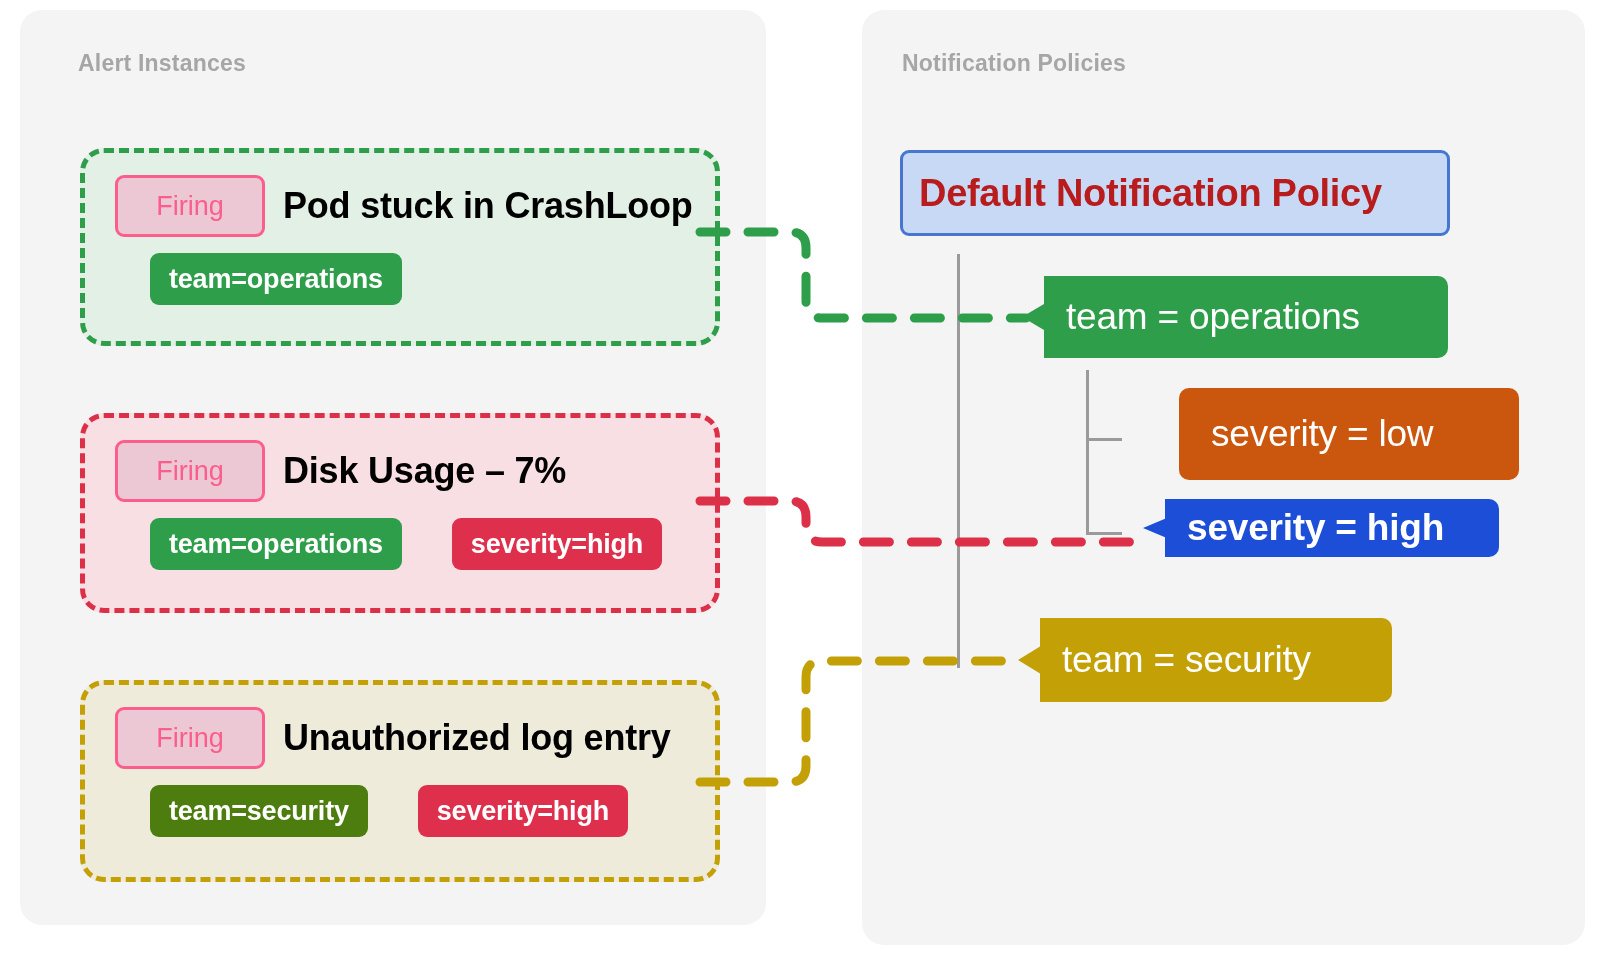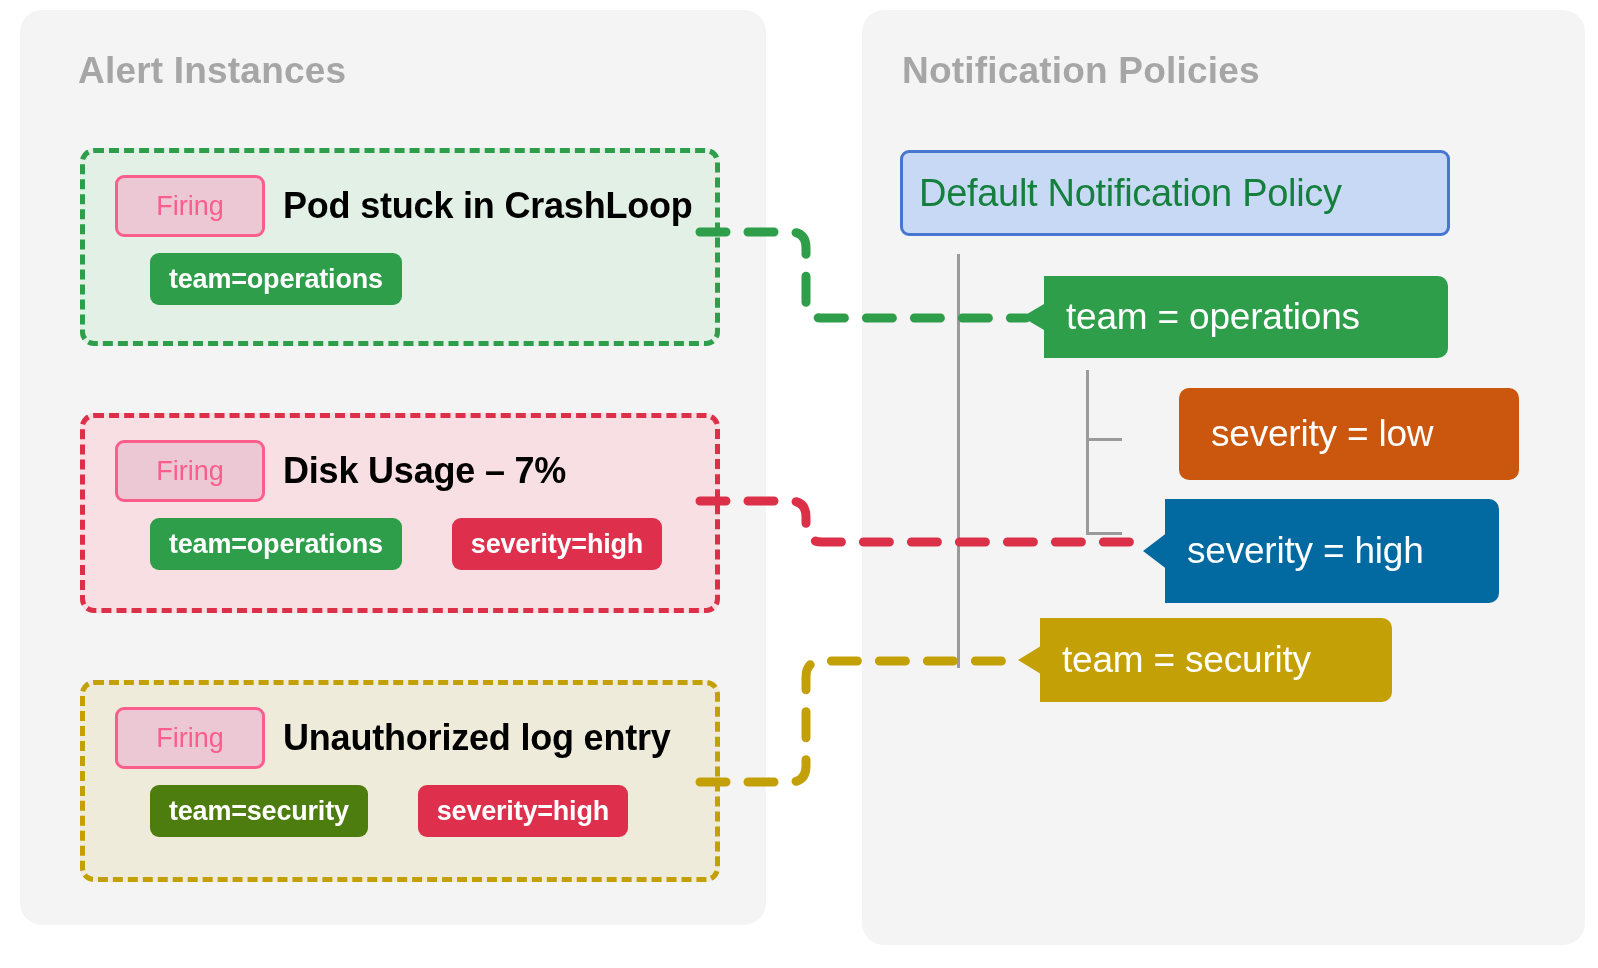--- a/index.html
+++ b/index.html
@@ -26,36 +26,36 @@
     position: absolute;
     background: #f4f4f4;
     border-radius: 22px;
   }
   #panel-alerts  { left: 20px;  top: 10px; width: 746px;  height: 915px; }
   #panel-policy  { left: 862px; top: 10px; width: 723px;  height: 935px; }
 
   .panel-title {
     position: absolute;
     top: 40px;
-    font-size: 37px;
+    font-size: 23px;
     font-weight: 700;
     color: #a6a6a6;
     letter-spacing: 0.2px;
     white-space: nowrap;
   }
   #panel-alerts .panel-title { left: 58px; }
   #panel-policy .panel-title { left: 40px; }
 
   
   .alert-card {
     position: absolute;
     box-sizing: border-box;
     border-style: dashed;
     border-width: 5px;
-    border-radius: 14px;
+    border-radius: 24px;
     padding: 22px 24px 28px 30px;
   }
   #alert-card-0 { left: 60px;  top: 138px; width: 640px; height: 198px;
                   border-color: #2e9e4a; background: #e2f0e5; }
   #alert-card-1 { left: 60px;  top: 403px; width: 640px; height: 200px;
                   border-color: #dc3049; background: #f8dfe4; }
   #alert-card-2 { left: 60px;  top: 670px; width: 640px; height: 202px;
                   border-color: #c4a007; background: #efebdb; }
 
   .alert-head {
@@ -121,22 +121,22 @@
     height: 86px;
     background: #c8d9f5;
     border: 3px solid #4776d1;
     border-radius: 9px;
     display: flex;
     align-items: center;
     padding-left: 16px;
   }
   #default-policy-box .dp-text {
     font-size: 38px;
-    font-weight: 400;
-    color: #15803d;
+    font-weight: 700;
+    color: #b91c1c;
     white-space: nowrap;
     letter-spacing: -0.3px;
   }
 
   .policy-chip {
     position: absolute;
     display: flex;
     align-items: center;
     box-sizing: border-box;
     border-radius: 10px;
@@ -157,22 +157,22 @@
       100% 100%,
       22px 100%,
       22px 66%
     );
     padding-left: 44px;
   }
   #chip-team-operations { left: 1022px; top: 276px; width: 426px; height: 82px;
                           background: #2e9e4a; }
   #chip-severity-low    { left: 1143px; top: 388px; width: 340px; height: 92px;
                           background: #cb560e; margin-left: 36px; }
-  #chip-severity-high   { left: 1143px; top: 499px; width: 356px; height: 104px;
-                          background: #0369a1; }
+  #chip-severity-high   { left: 1143px; top: 499px; width: 356px; height: 58px;
+                          background: #1d4ed8; font-weight: bold; }
   #chip-team-security   { left: 1018px; top: 618px; width: 374px; height: 84px;
                           background: #c4a007; }
 
   
   .tree-line {
     position: absolute;
     background: #9a9a9a;
   }
   #tree-trunk        { left: 957px;  top: 254px; width: 3px;  height: 414px; }
   #tree-branch       { left: 1086px; top: 370px; width: 3px;  height: 165px; }

